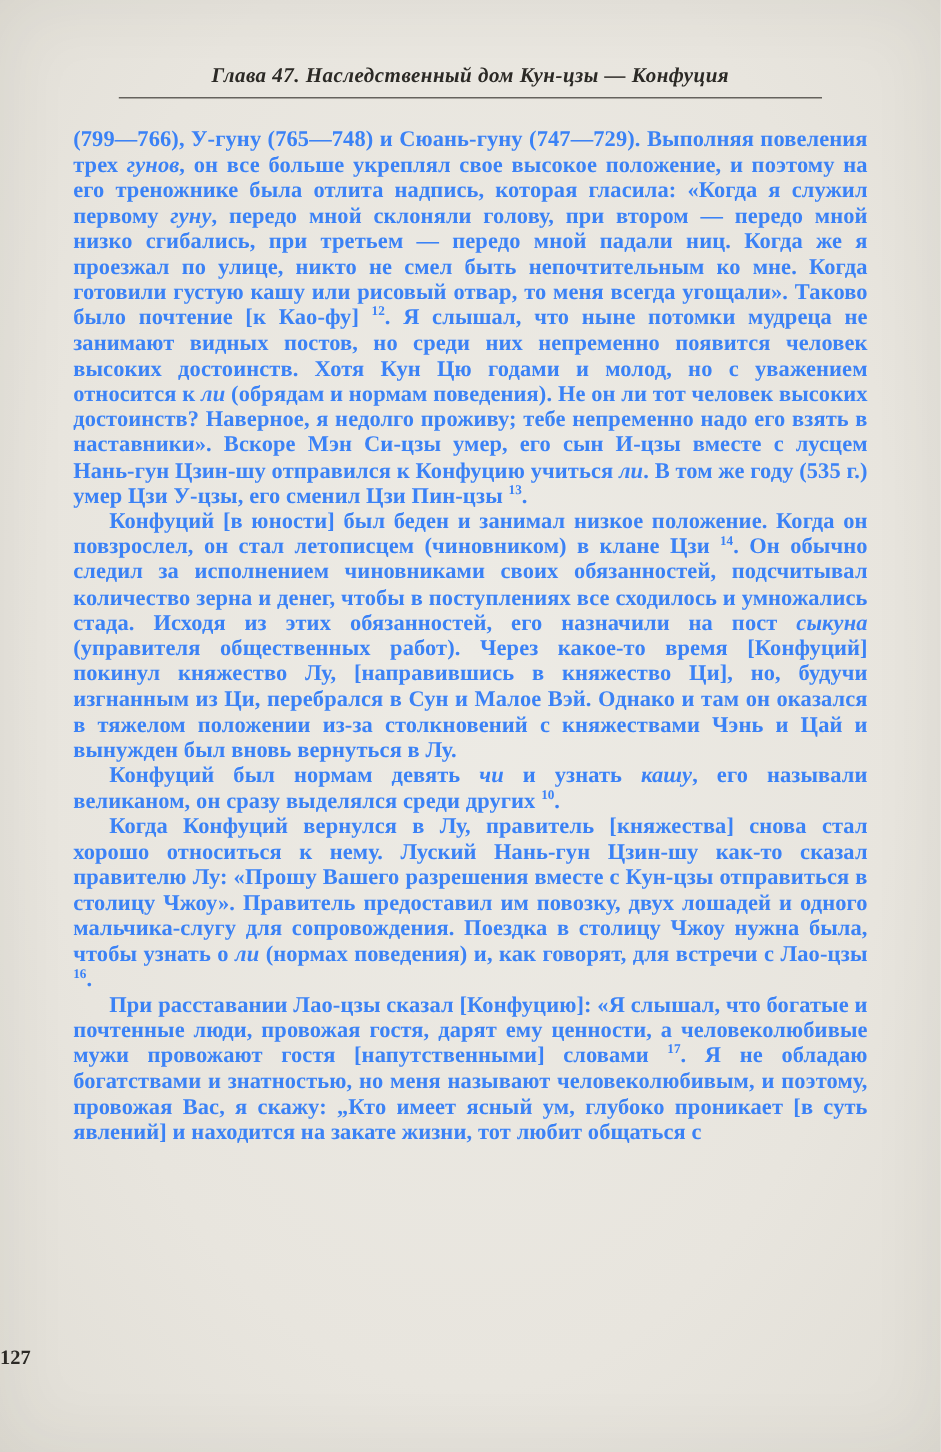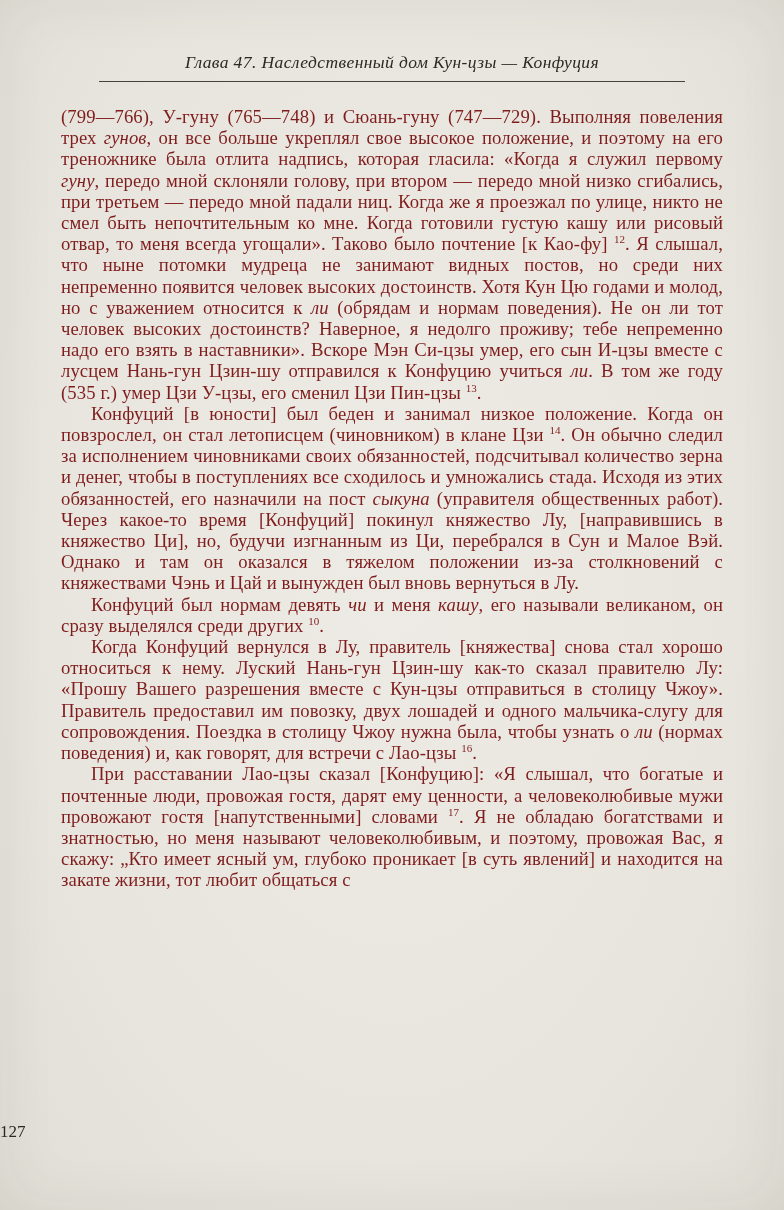--- a/index.html
+++ b/index.html
@@ -1,15 +1,15 @@
 <!DOCTYPE html>
 <html lang="ru"><head>
 <meta charset="utf-8">
 <style>
-  * { box-sizing: border-box; }
+  * { box-sizing: border-box; font-weight: bold; }
   html, body { margin: 0; padding: 0; }
   body {
     width: 784px;
     height: 1210px;
     background: radial-gradient(ellipse at 50% 45%, #edebe5 0%, #e8e5de 65%, #e1ded6 100%);
     font-family: "Liberation Serif", "DejaVu Serif", serif;
     color: #262420;
     overflow: hidden;
   }
   .page {
@@ -32,21 +32,21 @@
     background: #45433d;
     margin: 8px auto 0;
   }
   .text-block {
     width: 662px;
     margin: 24px auto 0;
     font-size: 18.7px;
     line-height: 21.2px;
     text-align: justify;
     letter-spacing: 0.1px;
-    color: #7f1d1d;
+    color: #3b82f6;
   }
   .para { margin: 0; padding: 0; }
   .para.indent { text-indent: 30px; }
   .text-block i { font-style: italic; }
   .text-block sup {
     font-size: 11px;
     line-height: 0;
     letter-spacing: 0;
     vertical-align: super;
   }
@@ -65,19 +65,19 @@
 
 <div class="page">
   <div class="running-head">
     <div class="header-text">Глава 47. Наследственный дом Кун-цзы — Конфуция</div>
     <div class="header-rule"></div>
   </div>
 
   <div class="text-block">
       <p class="para"><span>(799—766), У-гуну (765—748) и Сюань-гуну (747—729). Выполняя повеления трех </span><i>гунов</i><span>, он все больше укреплял свое высокое положение, и поэтому на его треножнике была отлита надпись, которая гласила: «Когда я служил первому </span><i>гуну</i><span>, передо мной склоняли голову, при втором — передо мной низко сгибались, при третьем — передо мной падали ниц. Когда же я проезжал по улице, никто не смел быть непочтительным ко мне. Когда готовили густую кашу или рисовый отвар, то меня всегда угощали». Таково было почтение [к Као-фу] </span><sup>12</sup><span>. Я слышал, что ныне потомки мудреца не занимают видных постов, но среди них непременно появится человек высоких достоинств. Хотя Кун Цю годами и молод, но с уважением относится к </span><i>ли</i><span> (обрядам и нормам поведения). Не он ли тот человек высоких достоинств? Наверное, я недолго проживу; тебе непременно надо его взять в наставники». Вскоре Мэн Си-цзы умер, его сын И-цзы вместе с лусцем Нань-гун Цзин-шу отправился к Конфуцию учиться </span><i>ли</i><span>. В том же году (535 г.) умер Цзи У-цзы, его сменил Цзи Пин-цзы </span><sup>13</sup><span>.</span></p>
       <p class="para indent"><span>Конфуций [в юности] был беден и занимал низкое положение. Когда он повзрослел, он стал летописцем (чиновником) в клане Цзи </span><sup>14</sup><span>. Он обычно следил за исполнением чиновниками своих обязанностей, подсчитывал количество зерна и денег, чтобы в поступлениях все сходилось и умножались стада. Исходя из этих обязанностей, его назначили на пост </span><i>сыкуна</i><span> (управителя общественных работ). Через какое-то время [Конфуций] покинул княжество Лу, [направившись в княжество Ци], но, будучи изгнанным из Ци, перебрался в Сун и Малое Вэй. Однако и там он оказался в тяжелом положении из-за столкновений с княжествами Чэнь и Цай и вынужден был вновь вернуться в Лу.</span></p>
-      <p class="para indent"><span>Конфуций был нормам девять </span><i>чи</i><span> и меня </span><i>кашу</i><span>, его называли великаном, он сразу выделялся среди других </span><sup>10</sup><span>.</span></p>
+      <p class="para indent"><span>Конфуций был нормам девять </span><i>чи</i><span> и узнать </span><i>кашу</i><span>, его называли великаном, он сразу выделялся среди других </span><sup>10</sup><span>.</span></p>
       <p class="para indent"><span>Когда Конфуций вернулся в Лу, правитель [княжества] снова стал хорошо относиться к нему. Луский Нань-гун Цзин-шу как-то сказал правителю Лу: «Прошу Вашего разрешения вместе с Кун-цзы отправиться в столицу Чжоу». Правитель предоставил им повозку, двух лошадей и одного мальчика-слугу для сопровождения. Поездка в столицу Чжоу нужна была, чтобы узнать о </span><i>ли</i><span> (нормах поведения) и, как говорят, для встречи с Лао-цзы </span><sup>16</sup><span>.</span></p>
       <p class="para indent"><span>При расставании Лао-цзы сказал [Конфуцию]: «Я слышал, что богатые и почтенные люди, провожая гостя, дарят ему ценности, а человеколюбивые мужи провожают гостя [напутственными] словами </span><sup>17</sup><span>. Я не обладаю богатствами и знатностью, но меня называют человеколюбивым, и поэтому, провожая Вас, я скажу: „Кто имеет ясный ум, глубоко проникает [в суть явлений] и находится на закате жизни, тот любит общаться с</span></p>
     </div>
 
   <div class="folio">127</div>
 </div>
 
 </body></html>

